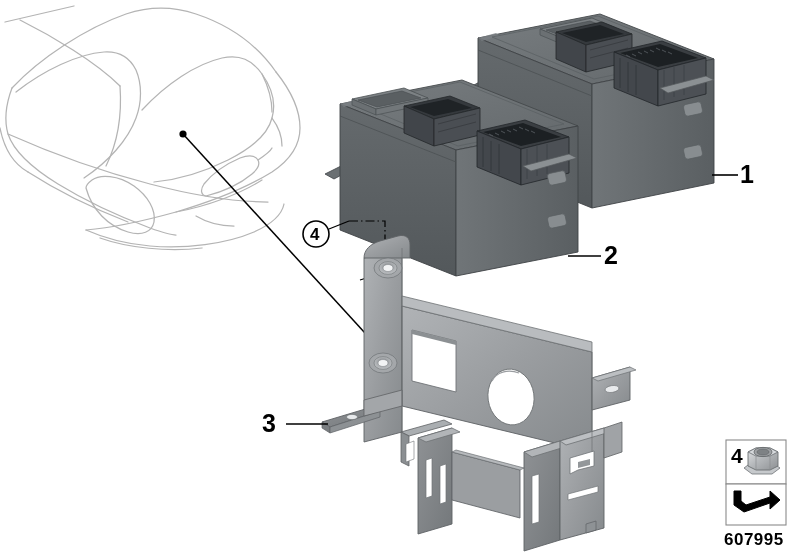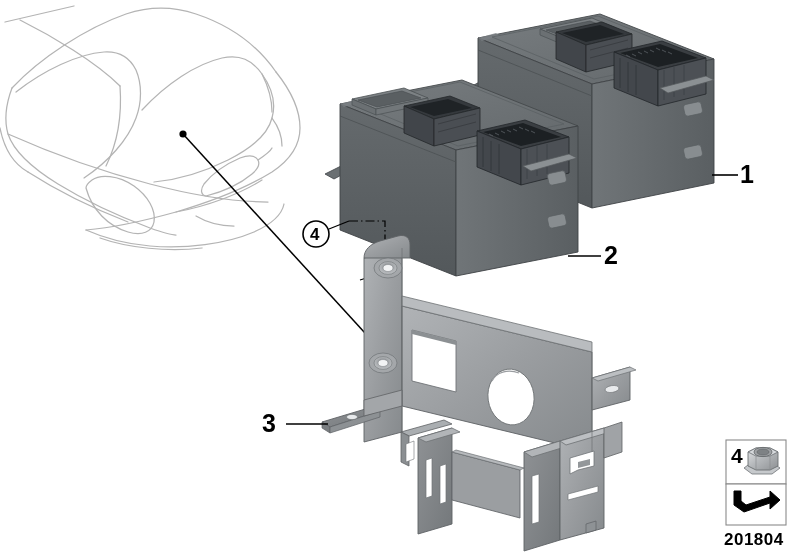--- a/index.html
+++ b/index.html
@@ -387,15 +387,15 @@
   <div class="lbl num-lbl" id="lbl1">1</div>
 
   <div class="lbl num-lbl" id="lbl2">2</div>
 
   <div class="lbl num-lbl" id="lbl3">3</div>
 
   <div class="lbl callout-num" id="callout4-text">4</div>
 
   <div class="lbl detail-num" id="detail-num-4">4</div>
 
-  <div class="lbl diag-id" id="diag-id">201804</div>
+  <div class="lbl diag-id" id="diag-id">607995</div>
 
 </div>
 
 </body></html>

